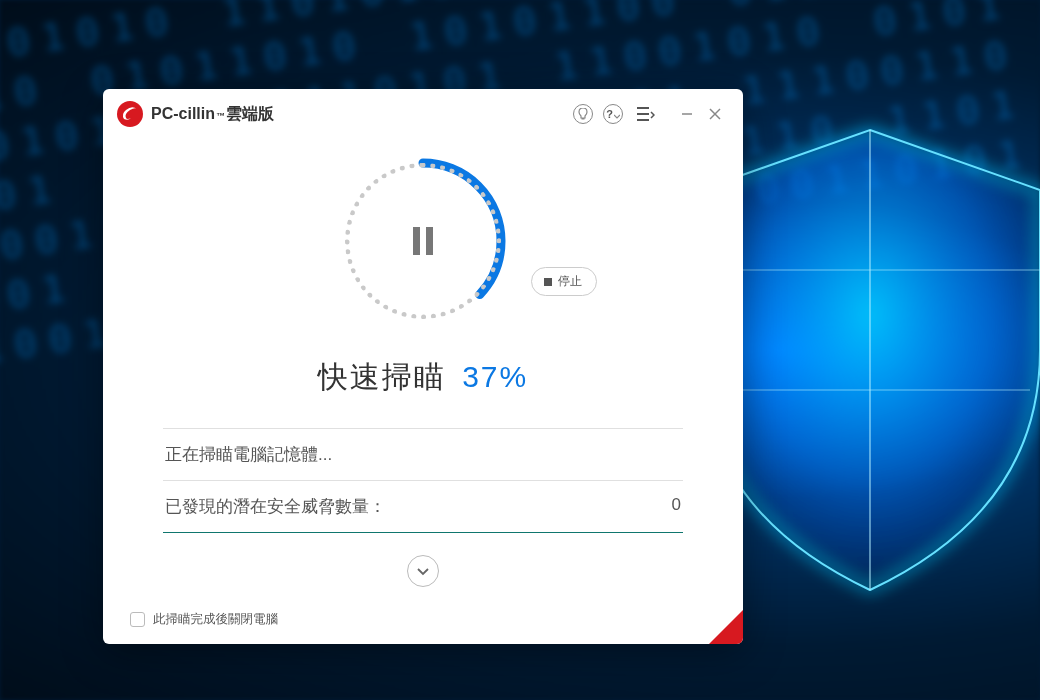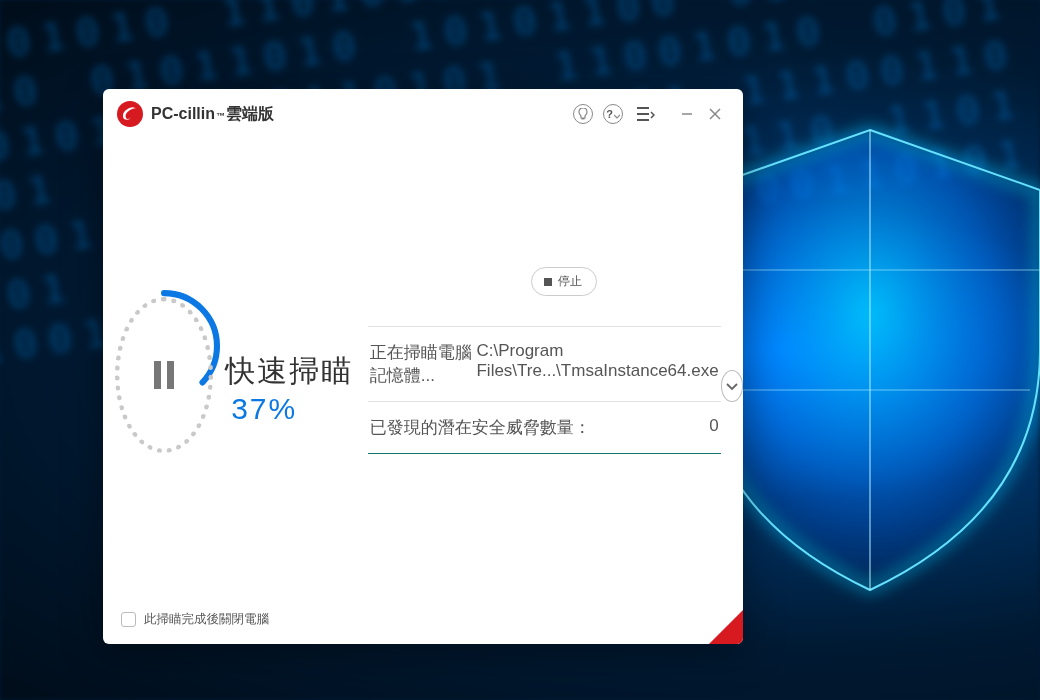--- a/index.html
+++ b/index.html
@@ -91,21 +91,21 @@
       display: flex;
       align-items: center;
       justify-content: center;
       color: #888;
       cursor: pointer;
       font-size: 16px;
     }
     .content {
       flex: 1;
       display: flex;
-      flex-direction: row;
+      flex-direction: column;
       align-items: center;
       padding-top: 16px;
       position: relative;
     }
     .progress-holder {
       position: relative;
       width: 180px;
       height: 180px;
       display: flex;
       align-items: center;
@@ -176,21 +176,21 @@
       height: 32px;
       border: 1.5px solid #bbb;
       border-radius: 50%;
       display: flex;
       align-items: center;
       justify-content: center;
       cursor: pointer;
       color: #666;
     }
     .footer {
-      padding: 12px 18px 16px 18px;
+      padding: 12px 18px 16px 27px;
       display: flex;
       align-items: center;
       gap: 8px;
       position: relative;
     }
     .chk {
       width: 15px;
       height: 15px;
       border: 1.5px solid #bbb;
       border-radius: 3px;
@@ -299,21 +299,20 @@
     </div>
 
     <div class="scan-title">
       <span>快速掃瞄</span>
       <span class="pct">37%</span>
     </div>
 
     <div class="info">
       <div class="info-row">
         <span>正在掃瞄電腦記憶體...</span>
-        <span class="val">C:\Program Files\Tre...\TmsaInstance64.exe</span>
       </div>
       <div class="info-row">
         <span>已發現的潛在安全威脅數量：</span>
         <span class="val">0</span>
       </div>
     </div>
 
     <div class="expand-btn">
       <svg width="14" height="14" viewBox="0 0 14 14">
         <path d="M2 5 L7 10 L12 5" fill="none" stroke="#666" stroke-width="1.8"></path>

